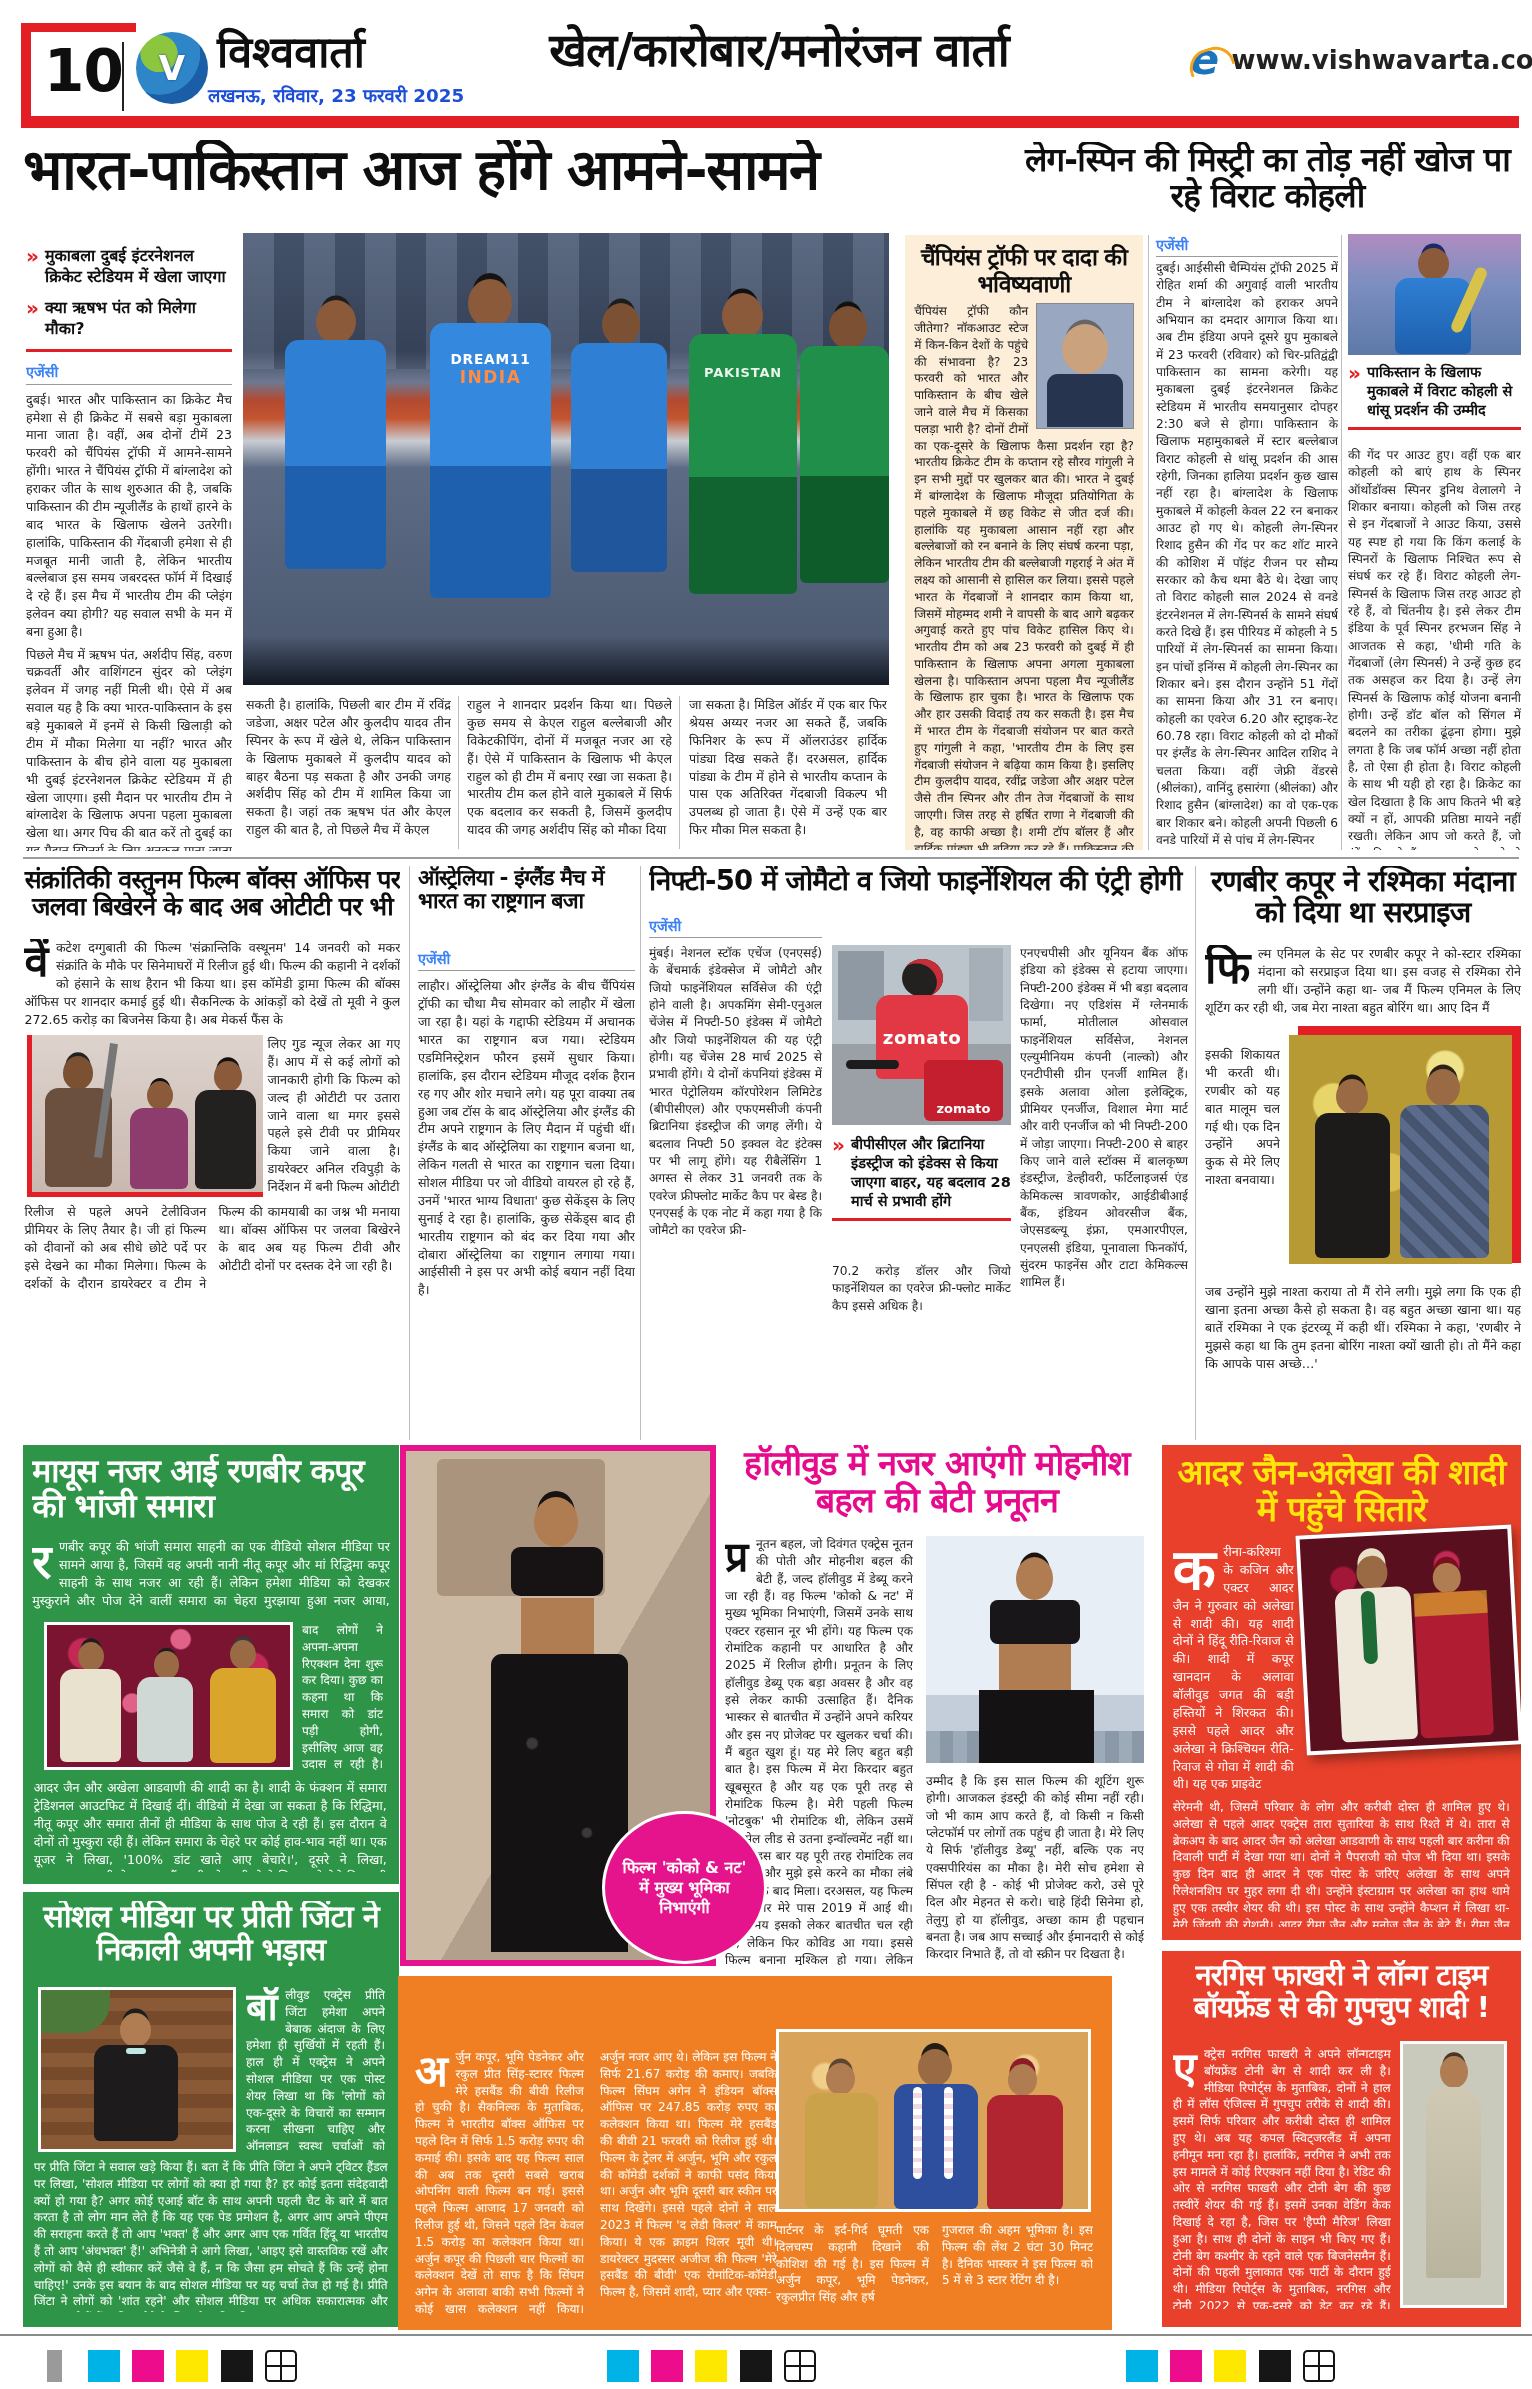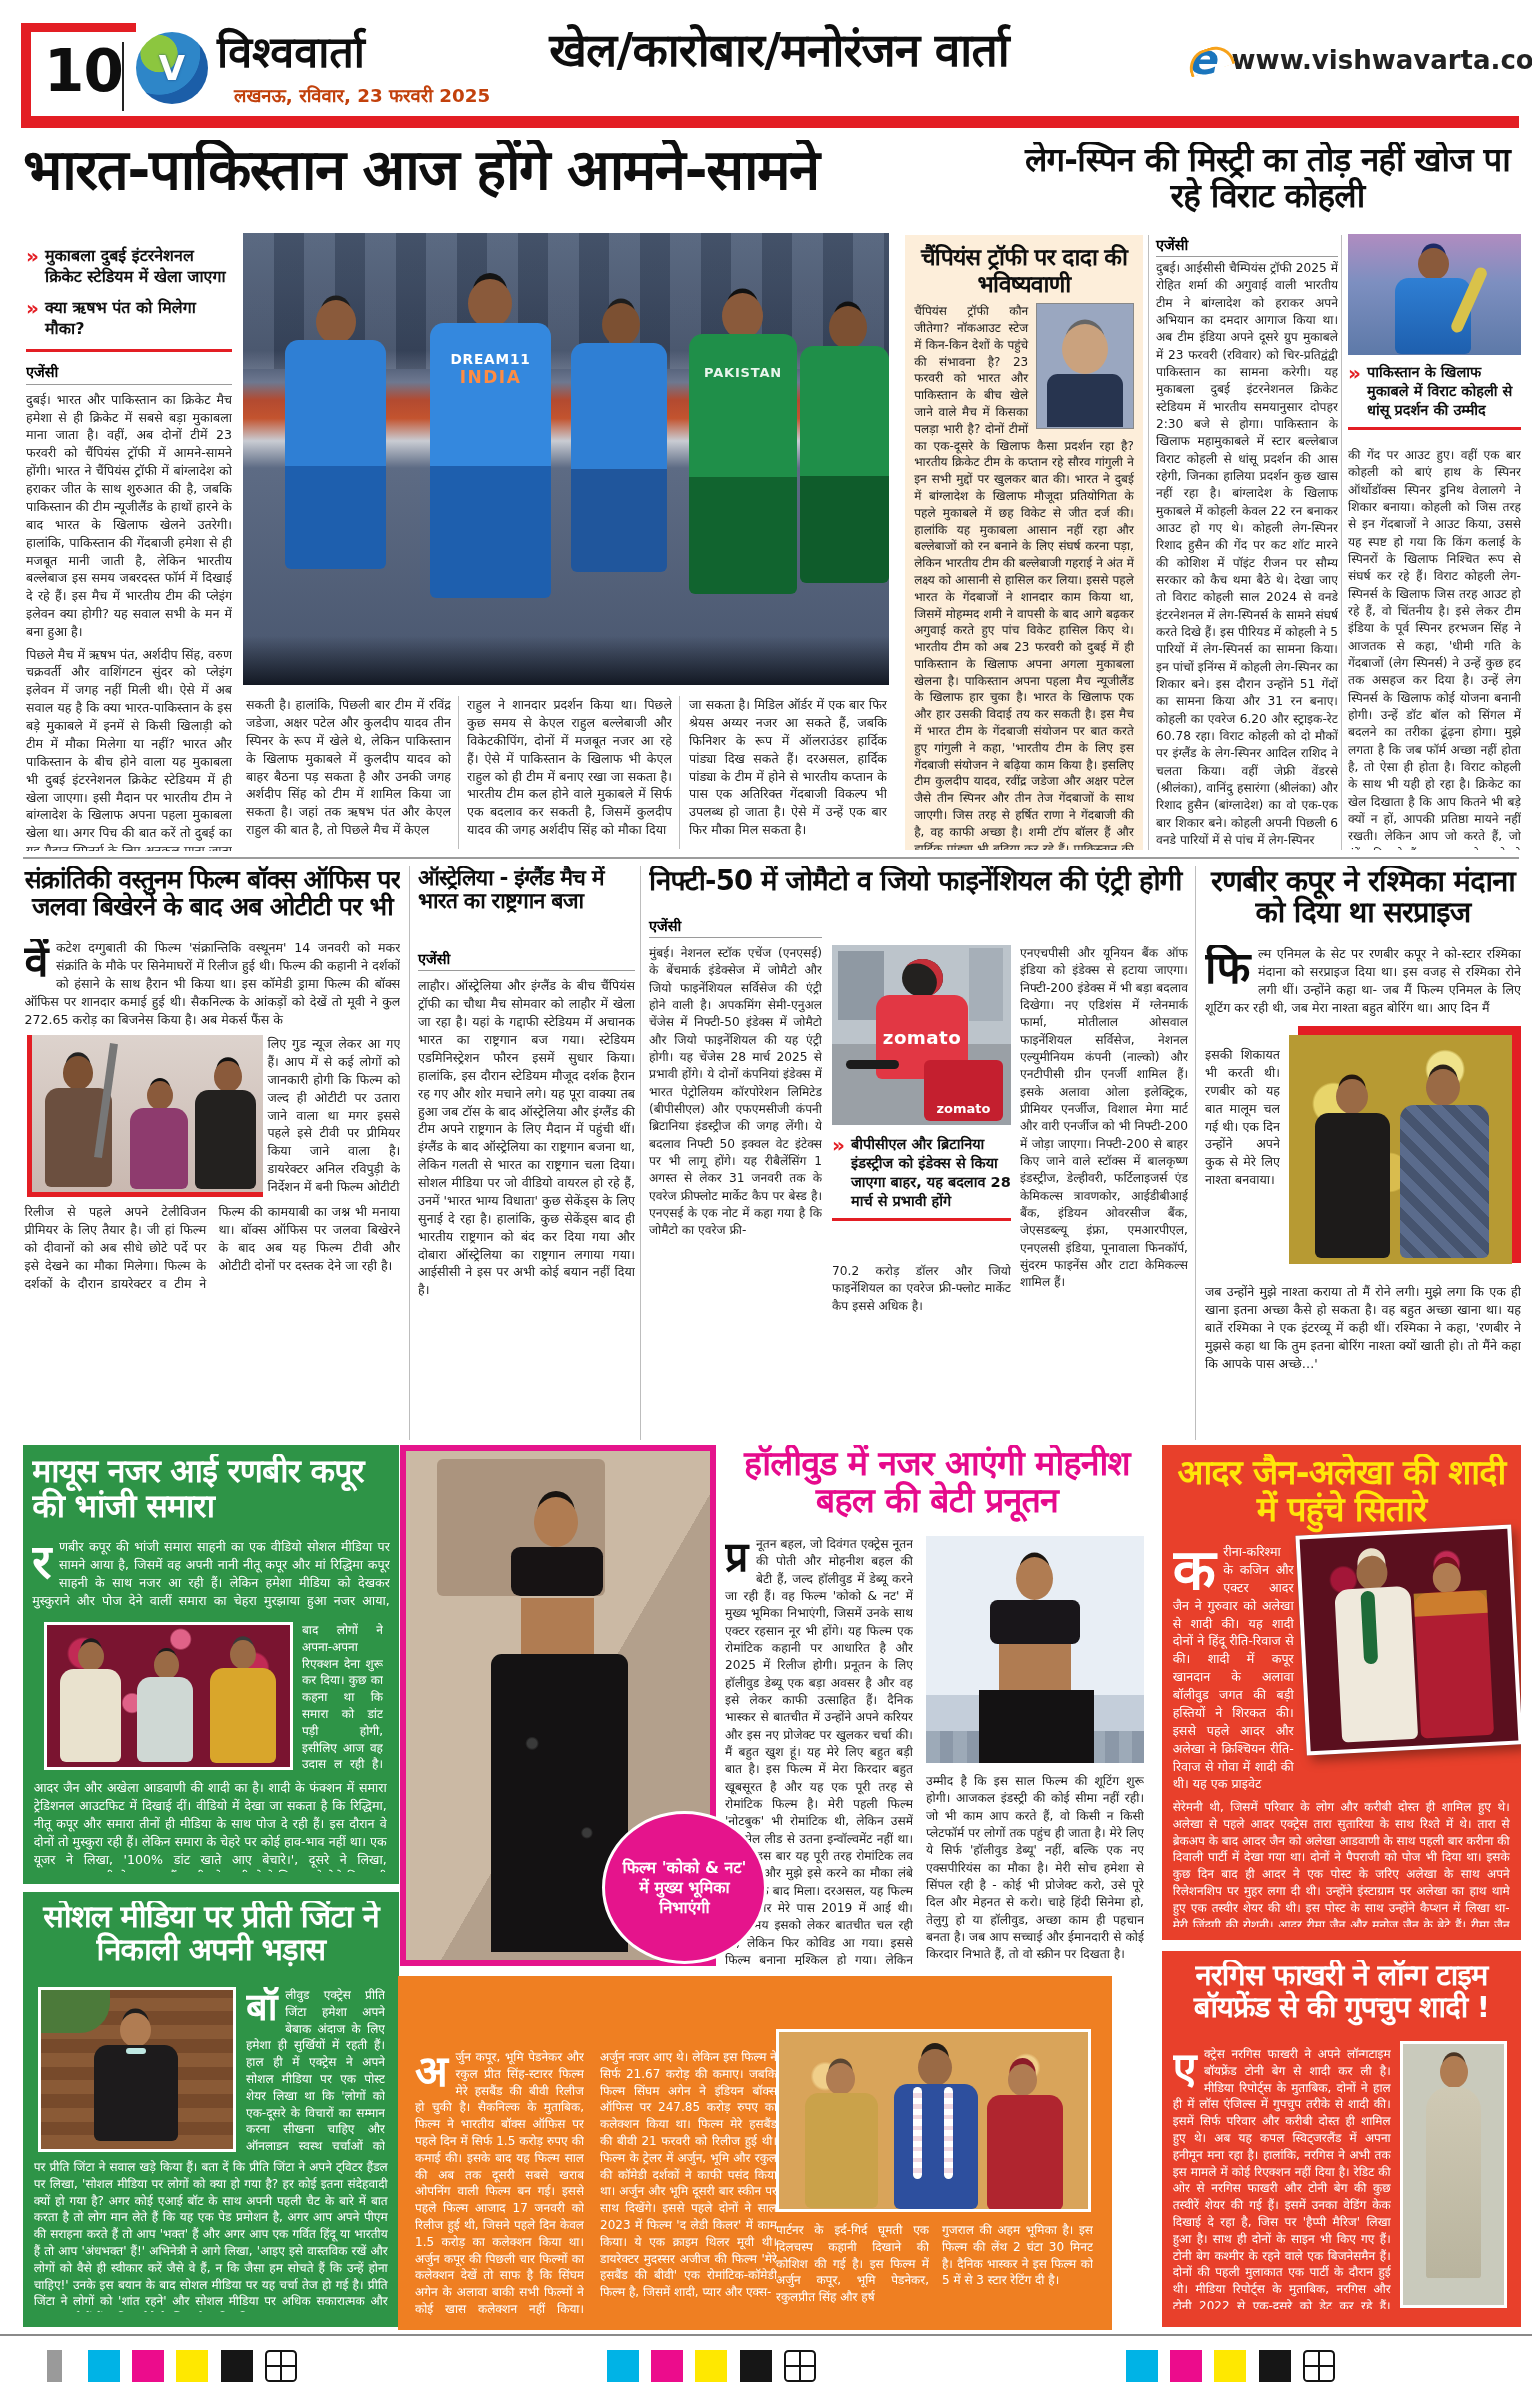--- a/index.html
+++ b/index.html
@@ -3,21 +3,21 @@
 <meta charset="utf-8">
 <style>
   html,body{margin:0;padding:0;background:#cfcfcf;}
   #page{position:relative;width:1533px;height:2389px;background:#ffffff;
         font-family:"DejaVu Sans","Liberation Sans",sans-serif;color:#141414;overflow:hidden;padding-left:14px;}
   .abs{position:absolute;}
   .clip{overflow:hidden;}
   .hl{font-weight:900;color:#0e0e0e;line-height:1.08;letter-spacing:-0.8px;}
   .body-txt{font-size:12.6px;line-height:1.42;text-align:justify;color:#1c1c1c;}
   .body-sm{font-size:12px;line-height:1.4;text-align:justify;color:#1c1c1c;}
-  .byline{font-weight:bold;font-size:14.5px;color:#000000;border-bottom:1.5px solid #9a9a9a;padding-bottom:2.3px;}
+  .byline{font-weight:bold;font-size:14.5px;color:#3b82f6;border-bottom:1.5px solid #9a9a9a;padding-bottom:2.3px;}
   .chev{color:#e31e24;font-weight:900;font-size:20px;line-height:1;margin-right:6.1px;flex:0 0 auto;}
   .bullet-row{display:flex;align-items:flex-start;font-weight:bold;font-size:16px;line-height:1.3;color:#101010;}
   .redrule{height:3.1px;background:#e31e24;}
   .dropcap{float:left;font-weight:900;color:#0e0e0e;line-height:.8;margin:4.6px 7.6px 0 0;}
   .white, .white *{color:#fff;}
   .ph{position:absolute;overflow:hidden;}
   .vrule{position:absolute;width:0.8px;background:#bdbdbd;}
   .fig-head{position:absolute;border-radius:50%;}
   .fig-body{position:absolute;border-radius:13.7px 13.7px 6.1px 6.1px;}
   .sq{width:32px;height:32px;}
@@ -32,21 +32,21 @@
 <div id="page">
 
   <div class="abs" style="left:21.4px;top:23px;width:115px;height:9.2px;background:#e31e24"></div>
   <div class="abs" style="left:21.4px;top:23px;width:9.2px;height:101px;background:#e31e24"></div>
   <div class="abs hl" style="left:44px;top:40px;font-size:58px">10</div>
   <div class="abs" style="left:122px;top:42px;width:1.5px;height:69px;background:#222"></div>
   <div class="abs" style="left:136px;top:32px;width:72px;height:72px;border-radius:50%;background:radial-gradient(circle at 32% 30%,#8cc63f 0 26%,#2e86c8 27% 58%,#1b5ea8 59% 100%);display:flex;align-items:center;justify-content:center">
     <span style="color:#fff;font-weight:900;font-size:34px;text-shadow:0 0 2.3px #14407a">V</span>
   </div>
   <div class="abs hl" style="left:217px;top:29px;font-size:43px;letter-spacing:0">विश्ववार्ता</div>
-  <div class="abs" style="left:234px;top:82px;font-size:18.3px;font-weight:bold;color:#c2410c">लखनऊ,  रविवार, 23 फरवरी 2025</div>
+  <div class="abs" style="left:208px;top:82px;font-size:18.3px;font-weight:bold;color:#1d4ed8">लखनऊ,  रविवार, 23 फरवरी 2025</div>
   <div class="abs hl" style="left:466px;top:26px;width:626px;text-align:center;font-size:46px">खेल/कारोबार/मनोरंजन वार्ता</div>
   <div class="abs" style="left:1187px;top:40px;display:flex;align-items:center;gap:4.6px">
     <span style="position:relative;display:inline-block;width:40px;height:40px">
       <span style="position:absolute;left:3.1px;top:-6.1px;font-size:43px;font-weight:900;font-style:italic;color:#1b75bc">e</span>
       <span style="position:absolute;left:0;top:7.6px;width:40px;height:20px;border:3.8px solid #f7a21b;border-bottom:none;border-radius:20px 20px 0 0;transform:rotate(-18deg)"></span>
     </span>
     <span style="font-size:26px;font-weight:900;color:#222">www.vishwavarta.com</span>
   </div>
   <div class="abs" style="left:21.4px;top:116px;width:1498px;height:12.2px;background:#e31e24"></div>
 

